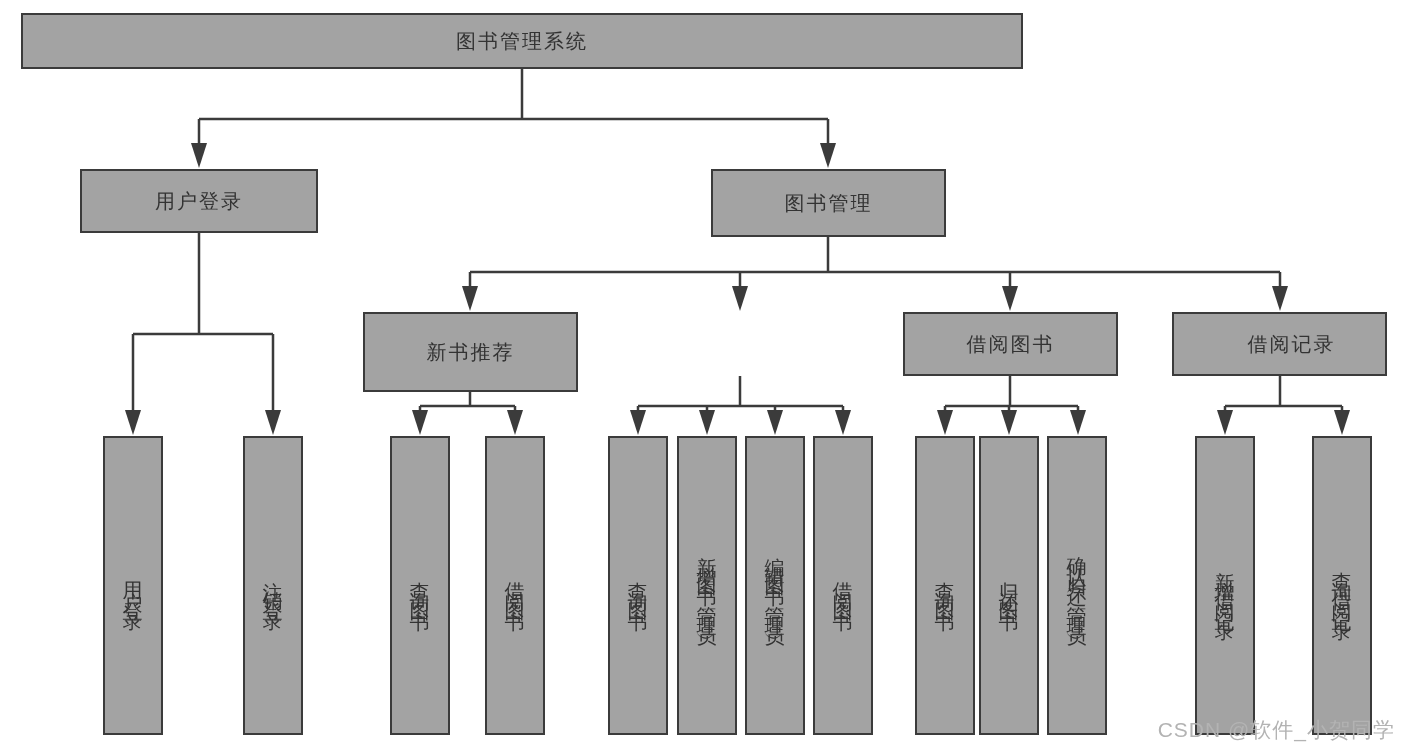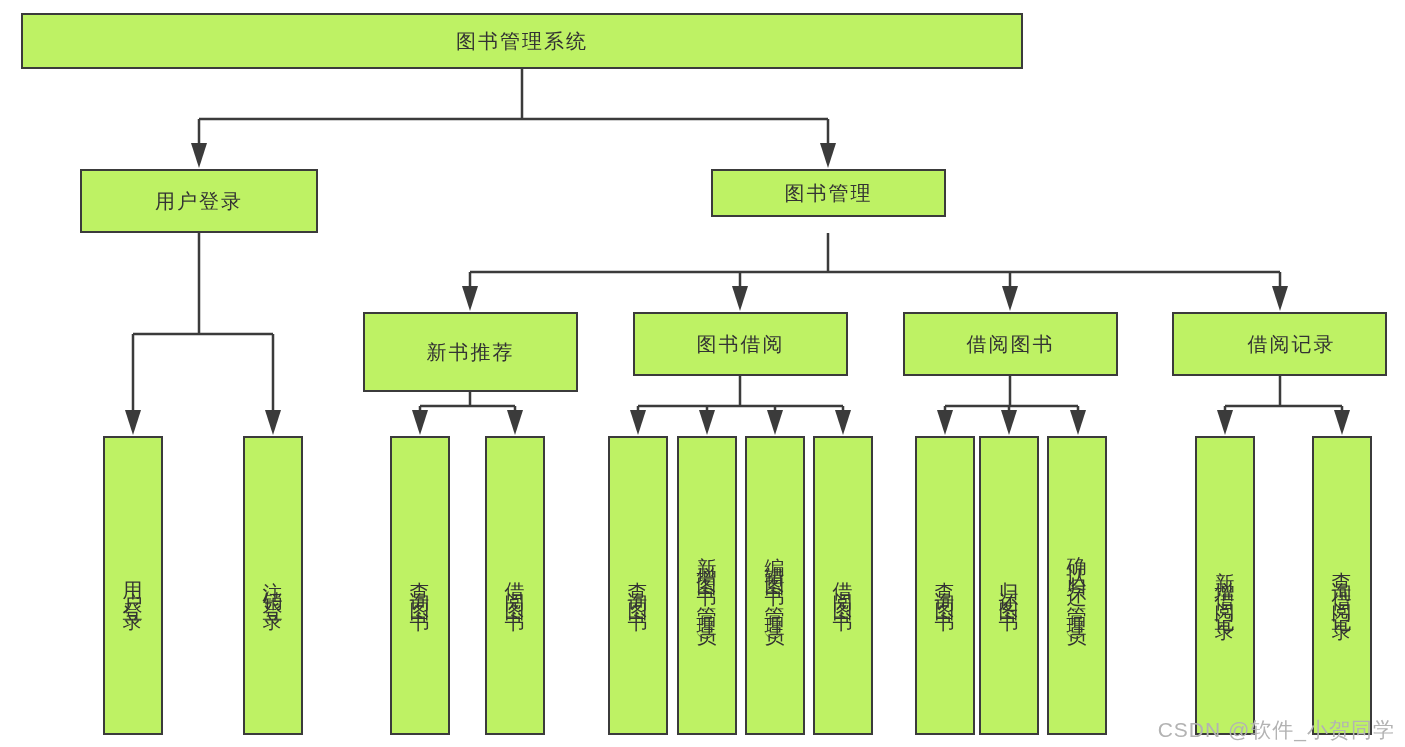--- a/index.html
+++ b/index.html
@@ -14,21 +14,21 @@
     position:relative;
     width:1405px;height:747px;
     background:var(--background);
     overflow:hidden;
   }
   #wires{position:absolute;left:0;top:0;z-index:1;}
   .node{
     position:absolute;
     box-sizing:border-box;
     border:2px solid var(--line);
-    background:#bef264;
+    background:#a3a3a3;
     color:var(--text);
     display:flex;
     align-items:center;
     justify-content:center;
     font-size:20px;
     letter-spacing:2px;
     z-index:2;
     line-height:1.2;
     white-space:nowrap;
   }
@@ -83,24 +83,23 @@
       <polygon points="1001,410 1017,410 1009,435"></polygon>
       <polygon points="1070,410 1086,410 1078,435"></polygon>
       <polygon points="1217,410 1233,410 1225,435"></polygon>
       <polygon points="1334,410 1350,410 1342,435"></polygon>
     </g>
   </svg>
 
   <div class="node" style="left:21px;top:13px;width:1002px;height:56px;">图书管理系统</div>
 
   <div class="node" style="left:80px;top:169px;width:238px;height:64px;">用户登录</div>
-  <div class="node" style="left:711px;top:169px;width:235px;height:48px;">图书管理</div>
+  <div class="node" style="left:711px;top:169px;width:235px;height:68px;">图书管理</div>
 
   <div class="node" style="left:363px;top:312px;width:215px;height:80px;">新书推荐</div>
-  <div class="node" style="left:633px;top:312px;width:215px;height:64px;">图书借阅</div>
   <div class="node" style="left:903px;top:312px;width:215px;height:64px;">借阅图书</div>
   <div class="node" style="left:1172px;top:312px;width:215px;height:64px;padding-left:24px;">借阅记录</div>
 
   <div class="node v" style="left:103px;top:436px;width:60px;height:299px;">用户登录</div>
   <div class="node v" style="left:243px;top:436px;width:60px;height:299px;">注销登录</div>
 
   <div class="node v" style="left:390px;top:436px;width:60px;height:299px;">查询图书</div>
   <div class="node v" style="left:485px;top:436px;width:60px;height:299px;">借阅图书</div>
 
   <div class="node v" style="left:608px;top:436px;width:60px;height:299px;">查询图书</div>

